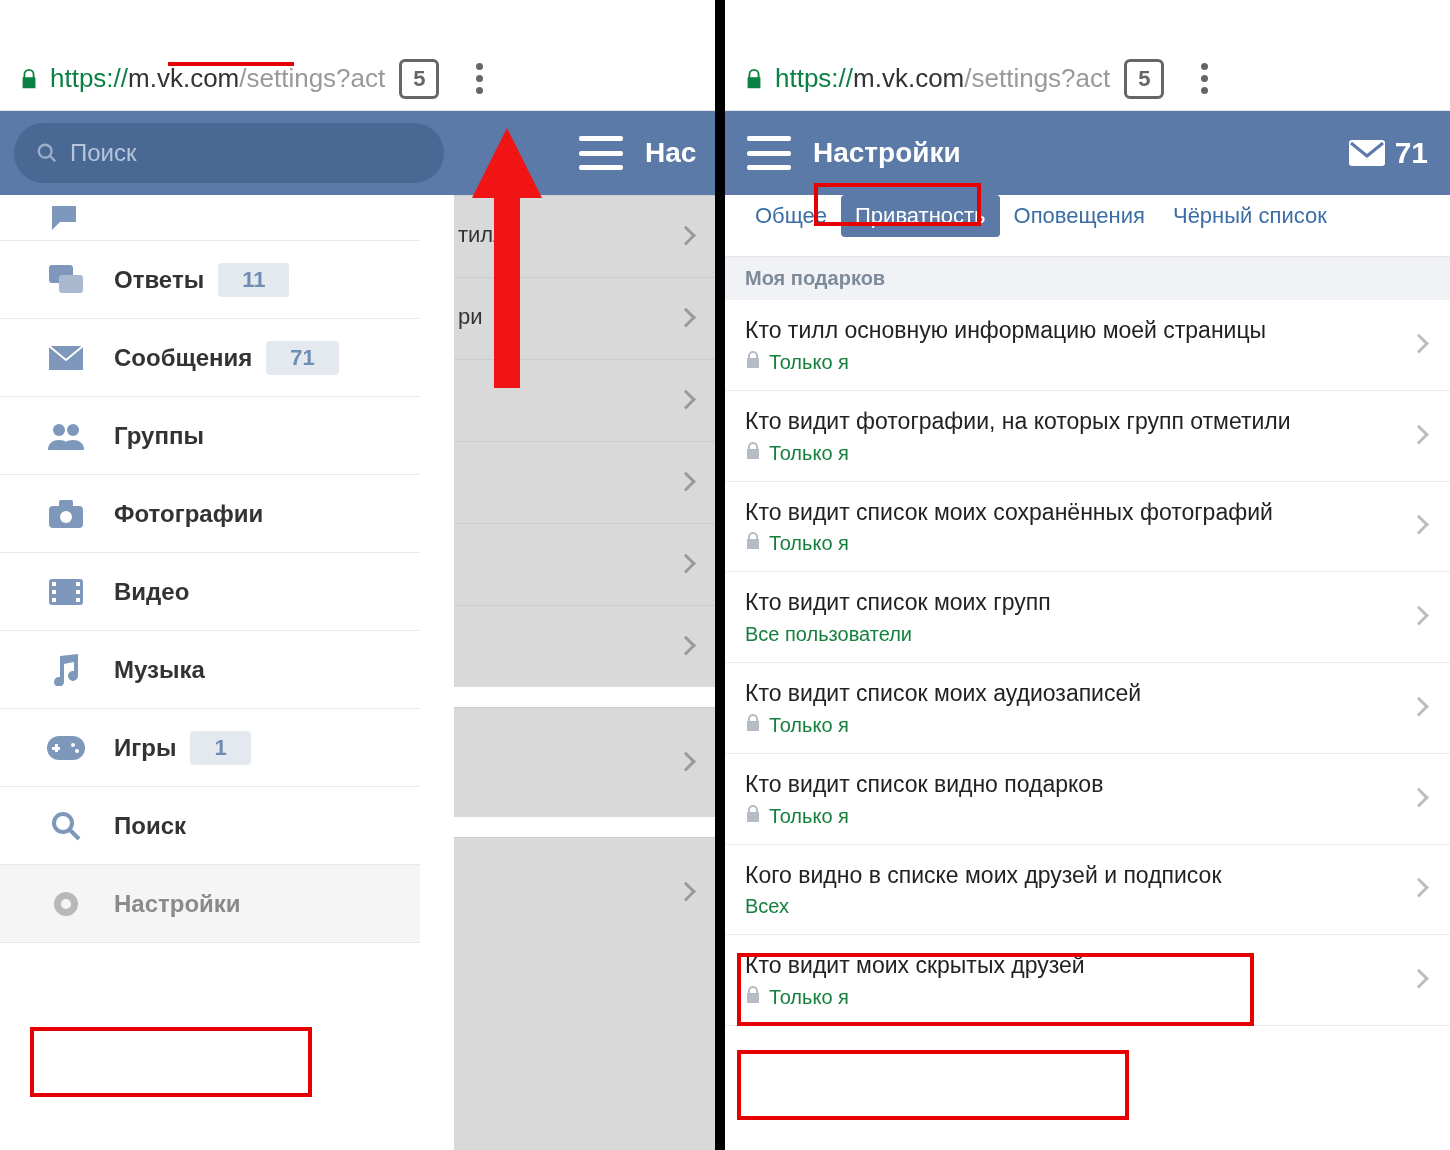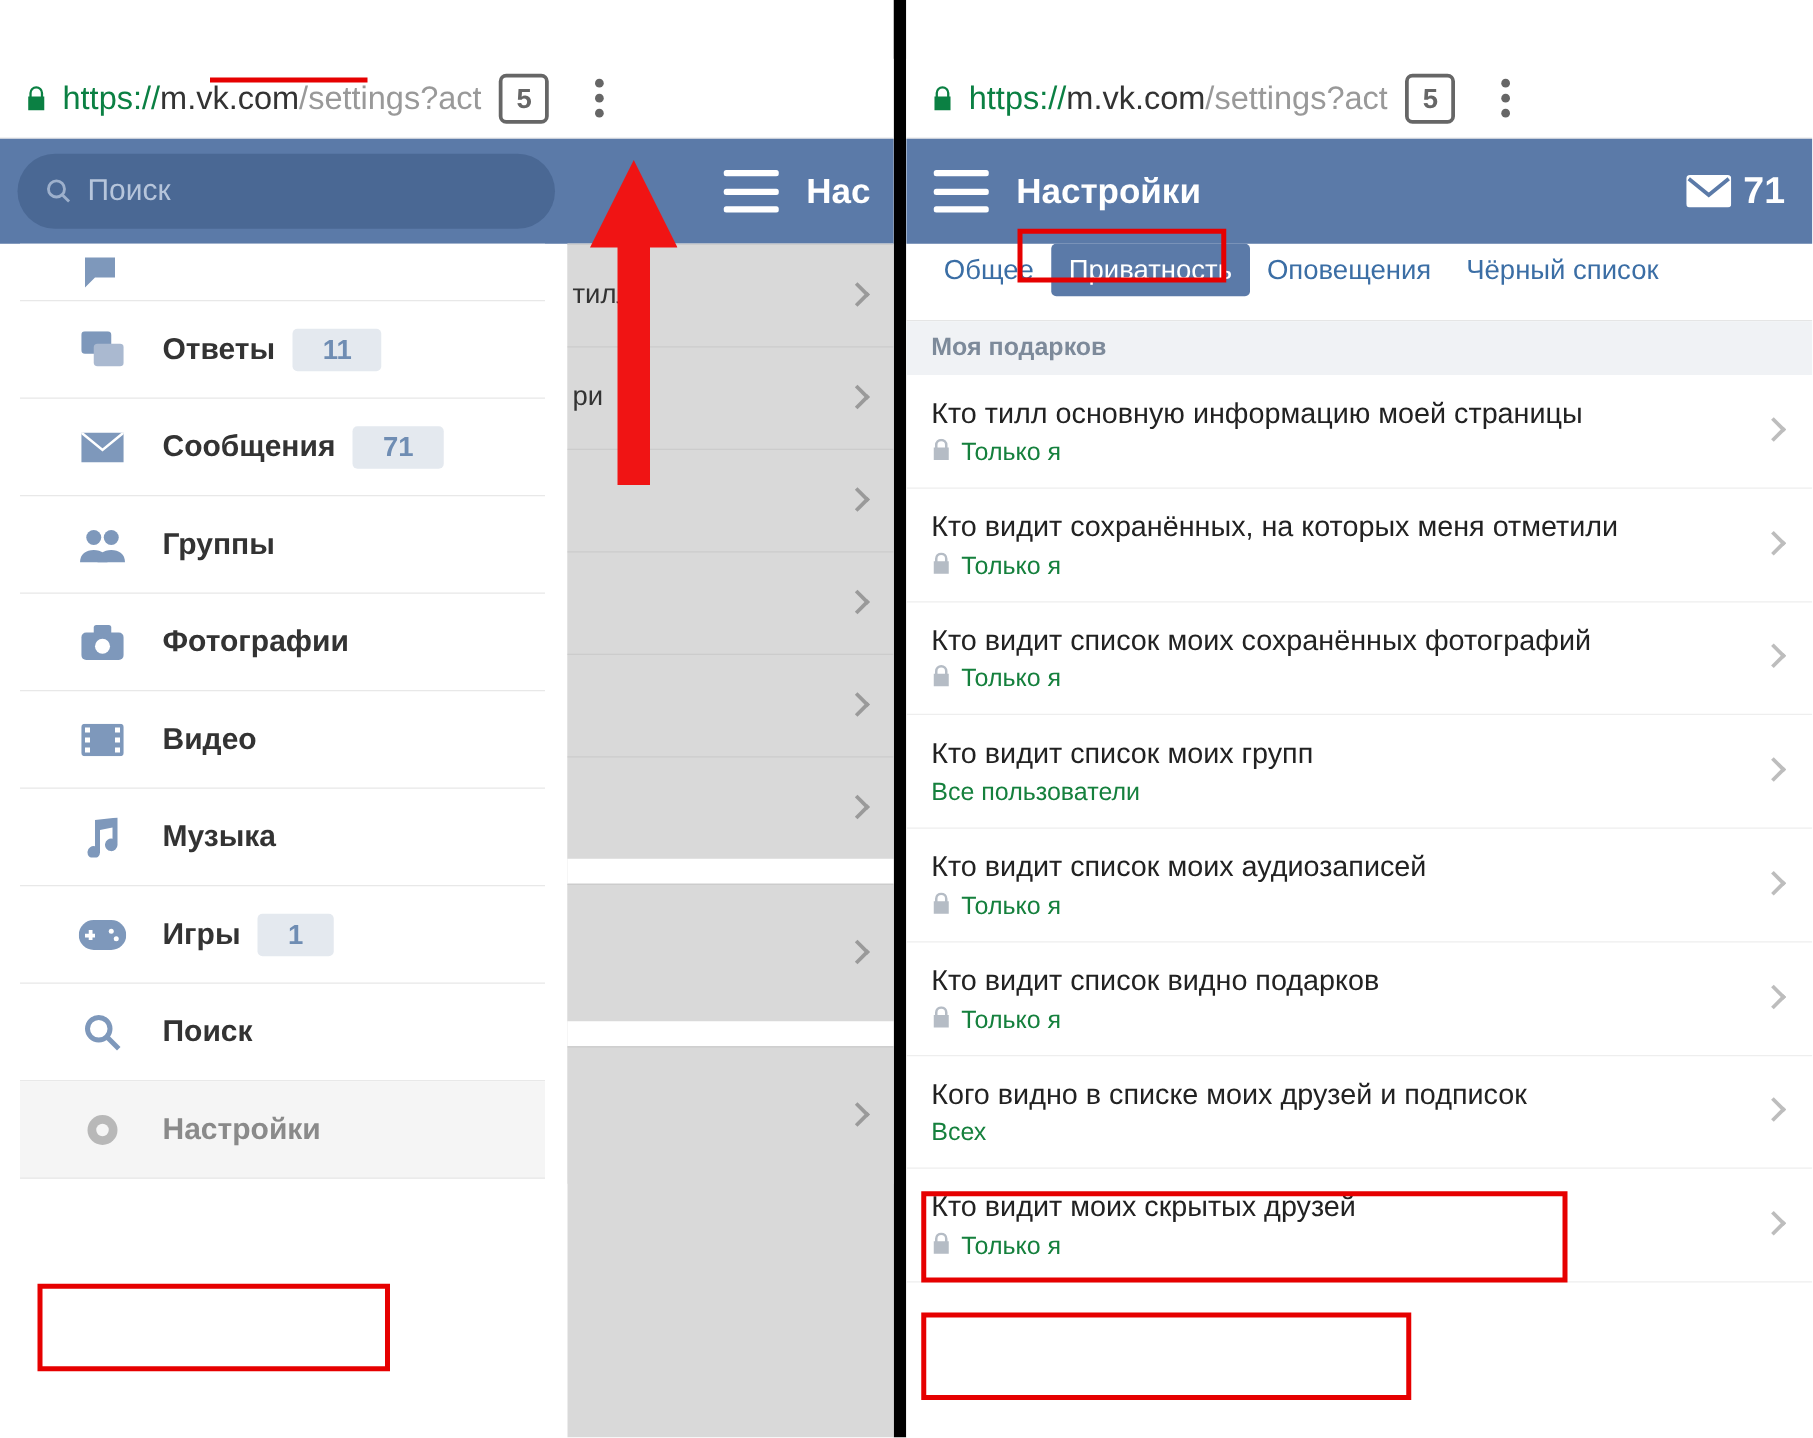--- a/index.html
+++ b/index.html
@@ -30,21 +30,21 @@
   .msgcount { display: flex; align-items: center; font-size: 30px; font-weight: 700; margin-right: 22px; gap: 10px; }
 
   
   .left-body { position: relative; height: calc(100% - 88px - 84px); }
   .slice-right { position: absolute; right: 0; top: 0; width: 261px; height: 100%; background: #d9d9d9; }
   .slice-row { position: absolute; right: 0; height: 82px; width: 261px; background: #d9d9d9; border-top: 1px solid #ccc; }
   .slice-row .text { position: absolute; left: 4px; top: 26px; font-size: 22px; color: #333; }
   .chev { position: absolute; right: 22px; top: 50%; transform: translateY(-50%); width: 14px; height: 14px; border-right: 3px solid #9a9a9a; border-bottom: 3px solid #9a9a9a; transform: translateY(-60%) rotate(-45deg); }
   .white-gap { position: absolute; right: 0; height: 20px; width: 261px; background: #fff; }
 
-  .menu-list { position: absolute; left: 16px; top: 0; width: 420px; background: #fff; }
+  .menu-list { position: absolute; left: 0; top: 0; width: 420px; background: #fff; }
   .menu-item { height: 78px; display: flex; align-items: center; padding-left: 46px; border-bottom: 1px solid #e8e8e8; }
   .menu-item.first { height: 46px; border-bottom: 1px solid #e8e8e8; }
   .menu-ic { width: 40px; display: flex; justify-content: center; }
   .menu-label { font-size: 24px; font-weight: 600; color: #333; margin-left: 28px; }
   .badge { background: #e4e9ef; color: #6f8db3; font-size: 22px; font-weight: 700; border-radius: 4px; padding: 4px 24px; margin-left: 14px; }
   .menu-item.settings { background: #f5f5f5; color: #8a8a8a; }
   .menu-item.settings .menu-label { color: #8a8a8a; font-weight: 600; }
 
   
   .arrow-ann { position: absolute; left: 472px; top: 128px; width: 70px; height: 260px; pointer-events: none; }
@@ -300,21 +300,21 @@
           <div class="title">Кто тилл основную информацию моей страницы</div>
           <div class="value">
             <svg class="lock-mini" viewBox="0 0 16 18">
               <path fill="#b5bcc5" d="M3 7V5a5 5 0 1 1 10 0v2h1v10H2V7h1zm2 0h6V5a3 3 0 1 0-6 0v2z"></path>
             </svg>
             <span>Только я</span>
           </div>
           <span class="chev2"></span>
         </div>
         <div class="priv-item">
-          <div class="title">Кто видит сохранённых, на которых меня отметили</div>
+          <div class="title">Кто видит фотографии, на которых групп отметили</div>
           <div class="value">
             <svg class="lock-mini" viewBox="0 0 16 18">
               <path fill="#b5bcc5" d="M3 7V5a5 5 0 1 1 10 0v2h1v10H2V7h1zm2 0h6V5a3 3 0 1 0-6 0v2z"></path>
             </svg>
             <span>Только я</span>
           </div>
           <span class="chev2"></span>
         </div>
         <div class="priv-item">
           <div class="title">Кто видит список моих сохранённых фотографий</div>

